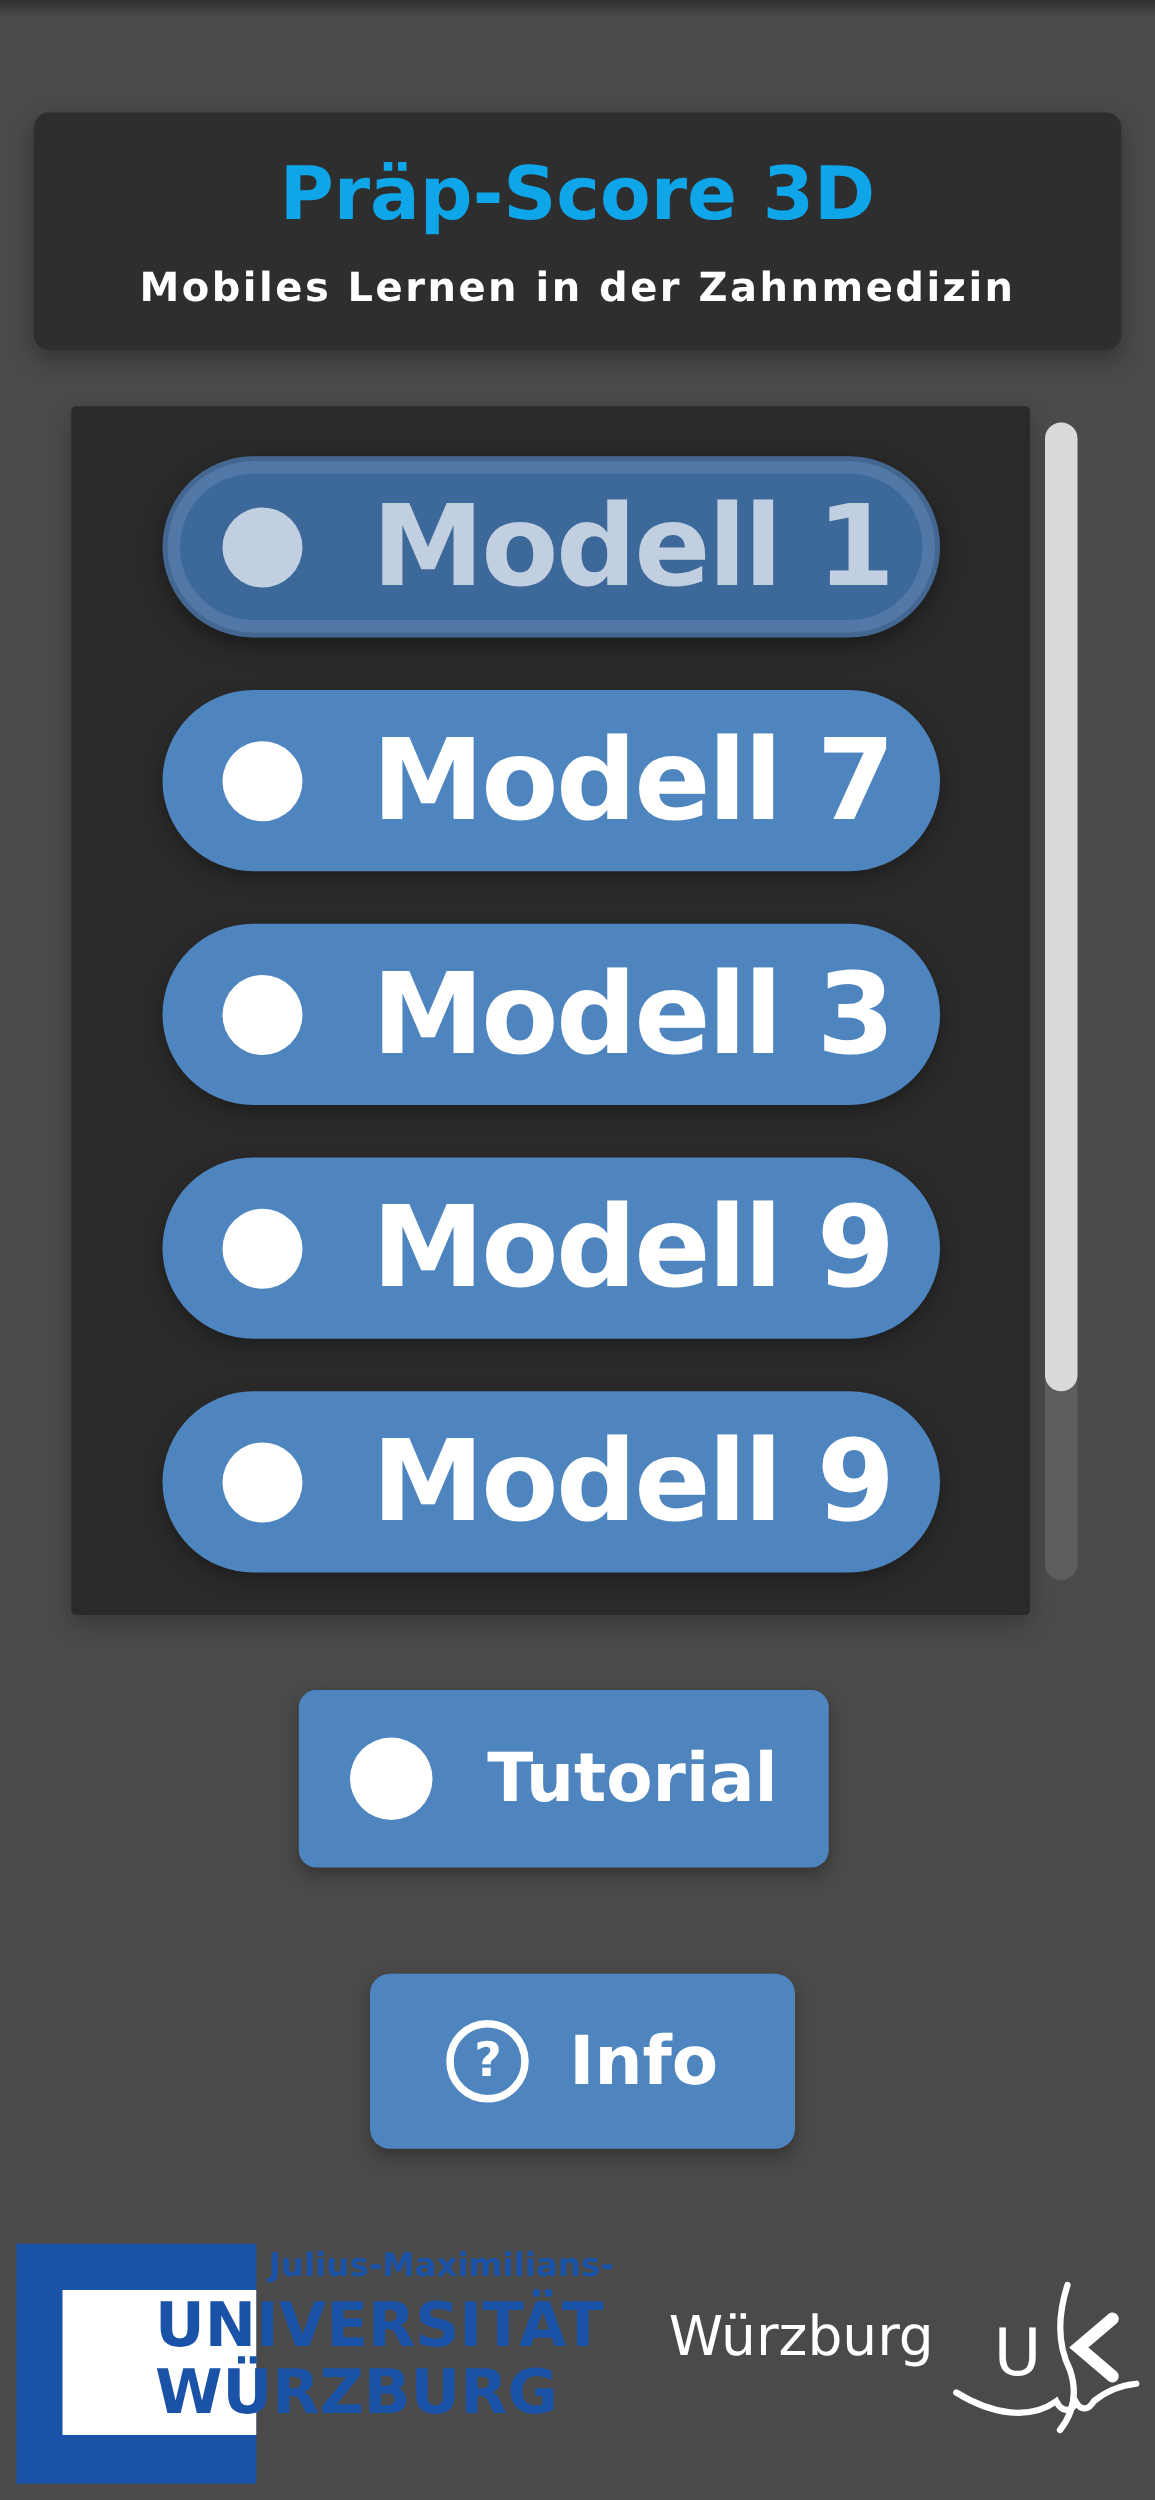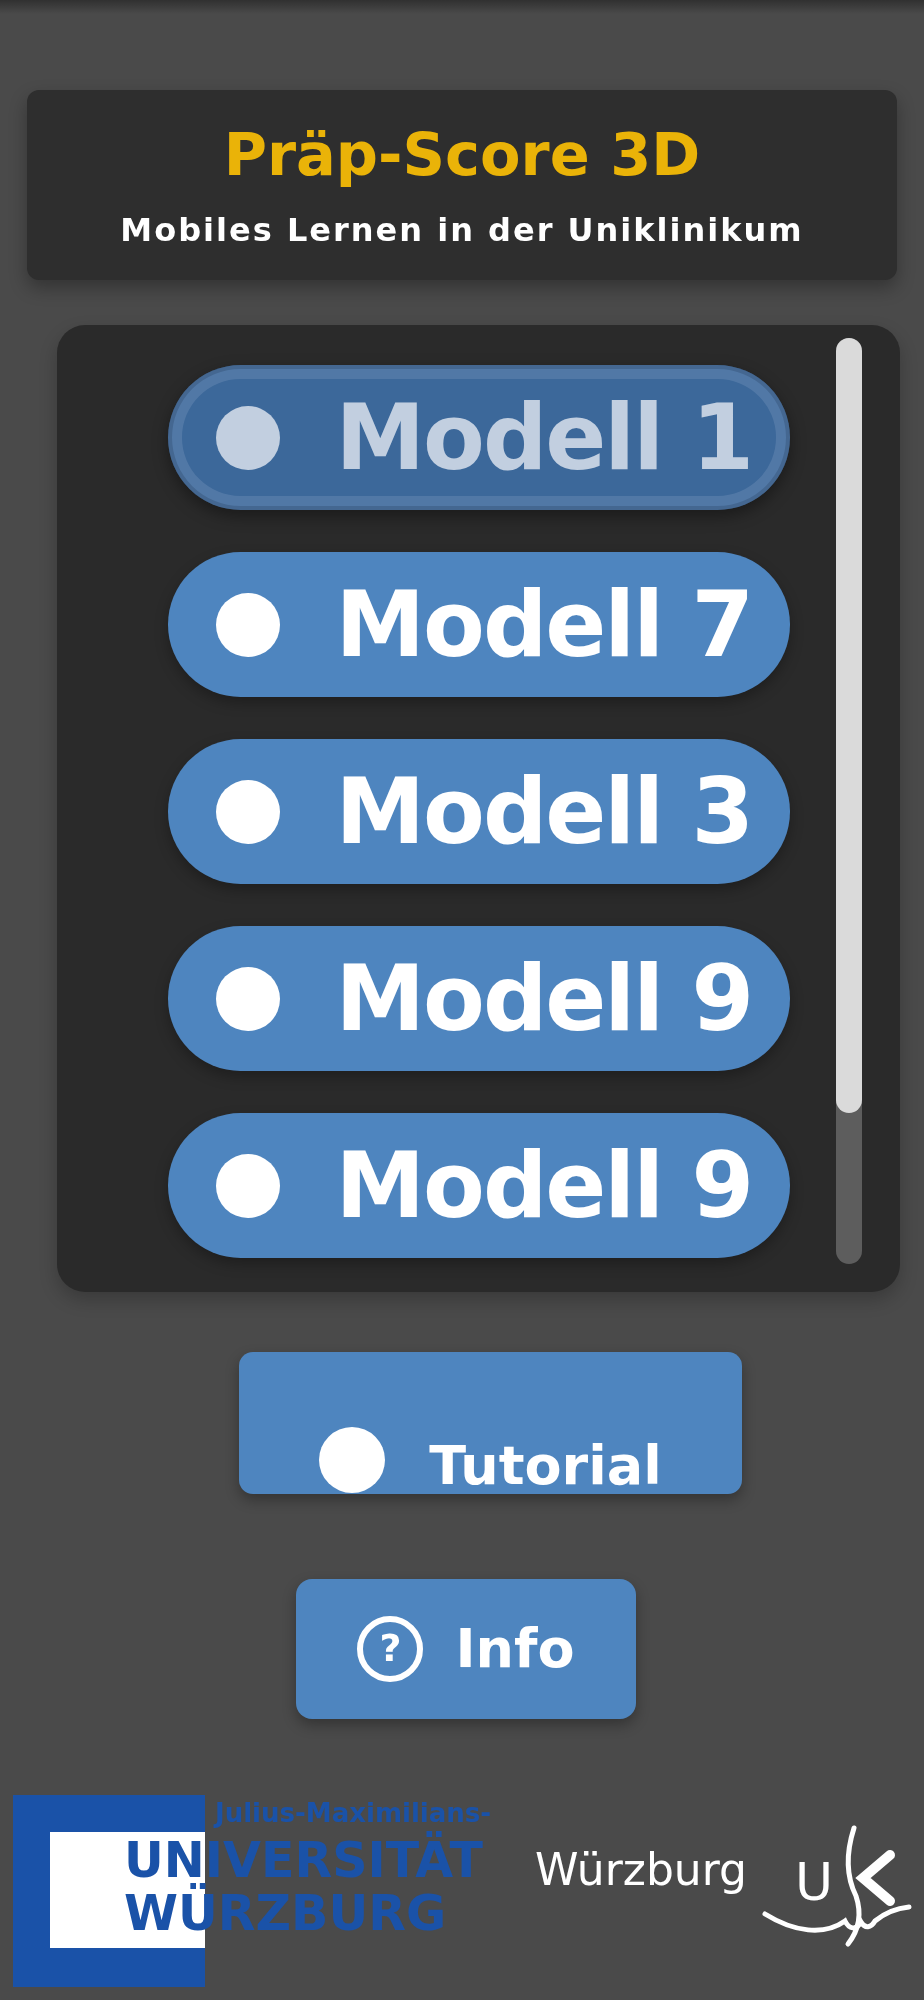--- a/index.html
+++ b/index.html
@@ -17,30 +17,30 @@
   }
 
   
   .title-card{
     position:absolute;left:27px;top:90px;width:870px;height:190px;
     background:var(--card,#2e2e2e);border-radius:12px;
     box-shadow:0 8px 18px rgba(0,0,0,.30);
     display:flex;flex-direction:column;justify-content:center;align-items:center;
   }
   .app-title{
-    margin:0;color:#eab308;font-size:59px;font-weight:700;line-height:70px;letter-spacing:0;
+    margin:0;color:#0ea5e9;font-size:59px;font-weight:700;line-height:70px;letter-spacing:0;
   }
   .app-subtitle{
     margin-top:20px;color:#fff;font-size:32px;font-weight:700;letter-spacing:2px;line-height:40px;
   }
 
   
   .model-panel{
-    position:absolute;left:57px;top:325px;width:843px;height:967px;
-    background:var(--panel,#2a2a2a);border-radius:28px;
+    position:absolute;left:57px;top:325px;width:767px;height:967px;
+    background:var(--panel,#2a2a2a);border-radius:4px;
     box-shadow:0 8px 18px rgba(0,0,0,.22);
   }
   .model-list{
     display:flex;flex-direction:column;align-items:center;gap:42px;padding-top:40px;
   }
   .model-pill{
     width:622px;height:145px;border:none;border-radius:73px;
     background:var(--accent-blue,#4e85bf);
     display:flex;align-items:center;padding:0 0 0 48px;gap:56px;
     box-shadow:0 6px 14px rgba(0,0,0,.28);
@@ -73,21 +73,21 @@
   }
 
   
   .action-btn{
     position:absolute;border:none;cursor:pointer;font-family:inherit;
     background:var(--accent-blue,#4e85bf);
     display:flex;align-items:center;justify-content:center;
     box-shadow:0 6px 14px rgba(0,0,0,.30);
     color:#fff;box-sizing:border-box;
   }
-  .tutorial-btn{left:239px;top:1352px;width:503px;height:142px;border-radius:14px;gap:44px;align-items:flex-end;}
+  .tutorial-btn{left:239px;top:1352px;width:424px;height:142px;border-radius:14px;gap:44px;}
   .info-btn{left:296px;top:1579px;width:340px;height:140px;border-radius:16px;gap:32px;}
   .action-label{font-size:54px;font-weight:700;line-height:1;color:#fff;}
   .tutorial-dot{width:66px;height:66px;border-radius:50%;background:#fff;flex:0 0 auto;}
   .qmark-icon{
     width:66px;height:66px;border-radius:50%;border:6px solid #fff;flex:0 0 auto;
     display:flex;align-items:center;justify-content:center;box-sizing:border-box;
   }
   .qmark-glyph{font-size:38px;font-weight:700;color:#fff;line-height:1;transform:translateY(-1px);}
 
   
@@ -111,21 +111,21 @@
   .ukw-line2{font-size:44px;font-weight:400;line-height:1;margin-top:8px;white-space:nowrap;}
   .uk-monogram{position:absolute;left:762px;top:82px;width:150px;height:128px;}
 </style>
 </head>
 <body>
 
 <div class="screen">
 
   <header class="title-card">
     <h1 class="app-title">Präp-Score 3D</h1>
-    <div class="app-subtitle">Mobiles Lernen in der Uniklinikum</div>
+    <div class="app-subtitle">Mobiles Lernen in der Zahnmedizin</div>
   </header>
 
   <section class="model-panel">
     <div class="model-list">
         <button class="model-pill selected">
       <span class="dot"></span>
       <span class="model-label">Modell 1</span>
     </button>
         <button class="model-pill">
       <span class="dot"></span>

